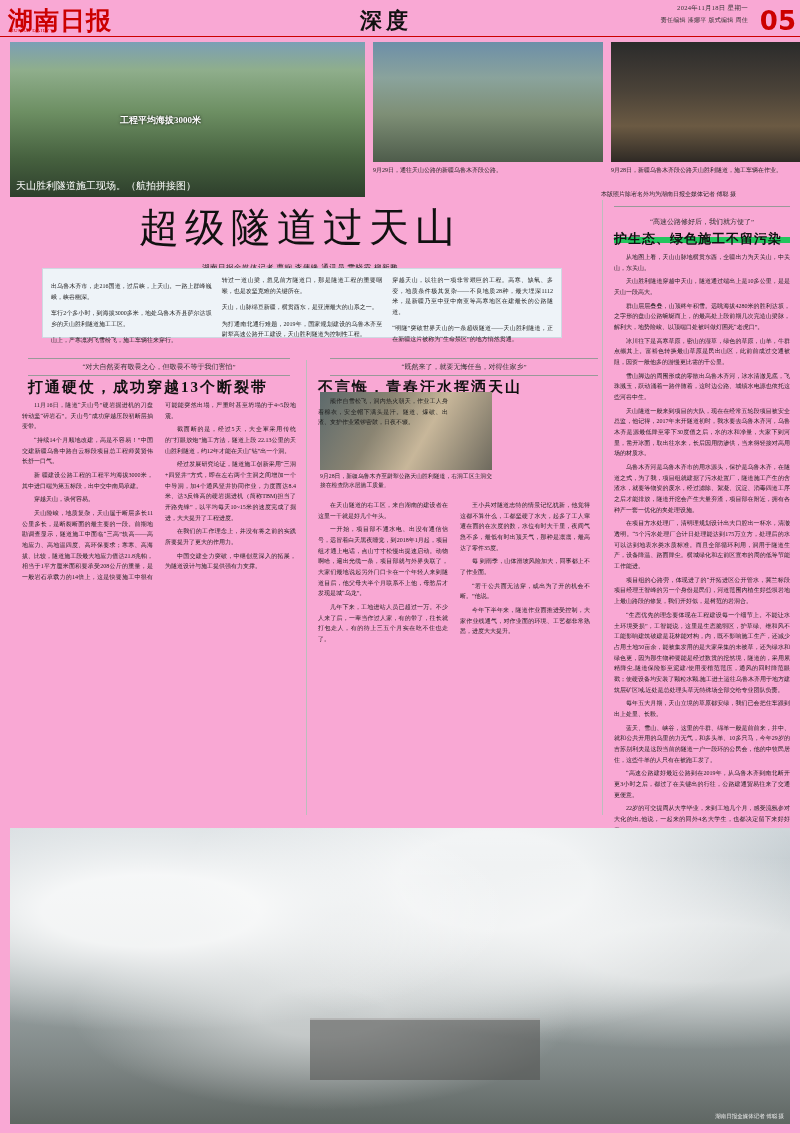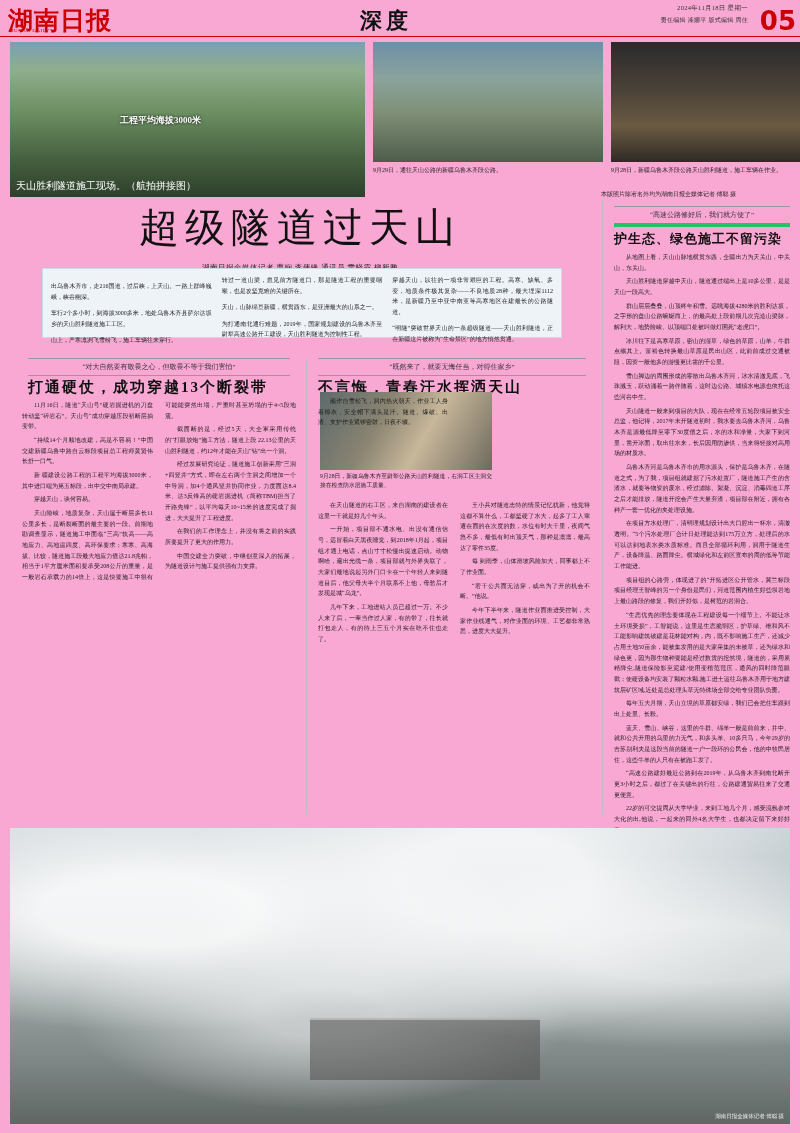--- a/index.html
+++ b/index.html
@@ -137,38 +137,38 @@
       <p>“持续14个月顺地改建，高是不容易！”中国交建新疆乌鲁中路自云标段项目总工程师黄贤伟长舒一口气。</p>
       <p>新 疆建设公路工程的工程平均海拔3000米，其中进口端为第五标段，出中交中南局承建。</p>
       <p>穿越天山，谈何容易。</p>
       <p>天山险峻，地质复杂，天山屋于断层多长11公里多长，是断裂断面的最主要的一段。前期地勘调查显示，隧道施工中面临“三高”轨高——高地应力、高地温四度、高环保要求；寒寒、高海拔、比较，隧道施工段最大地应力值达21.8兆帕，相当于1平方厘米面积要承受208公斤的重量，是一般岩石承载力的14倍上，这是快要施工中很有可能能突然出塌，严重时甚至坍塌的于4~5段地震。</p>
       <p>截面断的是，经过5天，大全軍采用传统的“打眼放炮”施工方法，隧道上段 22.13公里的天山胜利隧道，约12年才能在天山“钻”出一个洞。</p>
       <p>经过发展研究论证，隧道施工创新采用“三洞+四竖井”方式，即在左右两个主洞之间增加一个中导洞，加4个通风竖井协同作业，力度面达8.4米、达3反锋高的硬岩掘进机（简称TBM)担当了开路先锋”，以平均每天10~15米的速度完成了掘进，大大提升了工程进度。</p>
       <p>在我们的工作理念上，并没有将之前的实践所要提升了更大的作用力。</p>
       <p>中国交建全力突破，中继创意深入的拓展，为隧道设计与施工提供强有力支撑。</p>
     </div>
 
-  <div class="quote" style="left:318px;top:358px;width:268px;">“既然来了，就要无悔任当，对得住家乡”</div>
+  <div class="quote" style="left:330px;top:358px;width:268px;">“既然来了，就要无悔任当，对得住家乡”</div>
   <div class="sub-head" style="left:318px;top:378px;width:268px;">不言悔，青春汗水挥洒天山</div>
   <div class="inline-photo"></div>
   <div class="inline-cap">9月28日，新疆乌鲁木齐至尉犁公路天山胜利隧道，右洞工区主洞交接在检查防水层施工质量。</div>
   <div class="col" id="mid-body" style="left:318px;top:500px;width:272px;column-count:2;column-gap:12px;">
       <p>在天山隧道的右工区，来自湖南的建设者在这里一干就是好几个年头。</p>
       <p>一开始，项目部不通水电、出没有通信信号，远冒着白天黑夜睡觉，到2018年1月起，项目组才通上电话，点山寸寸松慢出提速启动。动物啊哈，遍出光缆一条，项目部就与外界失联了，大家们最地说起另外门口卡在一个年轻人来到隧道目后，他父母大半个月联系不上他，母愁后才发现是城“乌龙”。</p>
       <p>几年下来，工地进站人员已超过一万。不少人来了后，一辈当作过人家，有的带了，往长就打包走人，有的待上三五个月实在吃不住也走了。</p>
       <p>王小兵对隧道志特的情景记忆犹新，他觉得这都不算什么，工都坚硬了水大，起多了工人窜遭在面的在次度的数，水位有时大干里，夜间气急不多，最低有时出顶天气，那种是凛凛，最高达了零件35度。</p>
       <p>每 到雨季，山体滑坡风险加大，同事都上不了作业面。</p>
       <p>“若干公共面无法穿，或出为了开的机会不断。”他说。</p>
       <p>今年下半年来，隧道作业面推进受控制，大家作业线通气，对作业面的环境、工艺都非常熟悉，进度大大提升。</p>
     </div>
   <div class="col" id="mid-body-top" style="left:318px;top:396px;width:130px;">
       <p>顽作自雪松飞，洞内热火朝天，作业工人身着棉衣，安全帽下满头是汗。隧道、爆破、出渣、支护作业紧锣密鼓，日夜不辍。</p>
     </div>
 
-  <div class="rquote" style="left:614px;top:206px;width:176px;border-top:1px solid #999;border-bottom:4px solid #22c55e;padding:3px 0;">“高速公路修好后，我们就方便了”</div>
+  <div class="rquote" style="left:614px;top:206px;width:176px;border-top:1px solid #999;border-bottom:6px solid #22c55e;padding:10px 0;">“高速公路修好后，我们就方便了”</div>
   <div class="rsub" style="left:614px;top:230px;width:176px;">护生态、绿色施工不留污染</div>
   <div class="col" id="right-body" style="left:614px;top:252px;width:176px;">
       <p>从地图上看，天山山脉地横贯东西，全疆出力为天关山，中关山，东关山。</p>
       <p>天山胜利隧道穿越中天山，隧道通过端出上是10多公里，是是天山一段高大。</p>
       <p>群山层层叠叠，山顶终年积雪。远眺海拔4280米的胜利达坂，之字形的盘山公路蜿蜒而上，的最高处上段前期几次完造山梁脉，解利大，地势险峻、以顶端口处被叫做灯困死“老虎口”。</p>
       <p>冰川往下是高寒草原，密山的湿草，绿色的草原，山羊，牛群点缀其上。富裕色转换最山草原是民出山区，此前前成过交通被阻，因资一般他多的游慢更比需的千公里。</p>
       <p>雪山脚边的周围形成的零散出乌鲁木齐河，冰水清澈见底，飞珠溅玉，跃动涌着一路伴随着，这时边公路、城镇水电源也依托这些河谷中生。</p>
       <p>天山隧道一般来到项目的大队，现在在经常五轮段项目被安全总监，他记得，2017年末开隧道初时，我水要去乌鲁木齐河，乌鲁木齐是源最低降至零下30度值之后，水的水和净量，大家下到河里，凿开冰面，取出往水来，长后因用防渗供，当来得轻接对高用场的材质水。</p>
       <p>乌鲁木齐河是乌鲁木齐市的用水源头，保护是乌鲁木齐，在隧道之式，为了我，项目组就建据了污水处置厂，隧道施工产生的含渣水，就要等物资的废水，经过滤除、絮凝、沉淀、消毒四道工序之后才能排放，隧道开挖会产生大量弃渣，项目部在附近，拥有各种产一套一优化的夹处理设施。</p>
       <p>在项目方水处理厂，清明理规划设计出大口腔出一杯水，清澈透明。“5个污水处理厂合计日处理能达到175万立方，处理后的水可以达到地表水类水质标准。而且全部循环利用，洞用于隧道生产，设备降温、路面降尘。横城绿化和左前区宣布的周的低等节能工作能进。</p>

